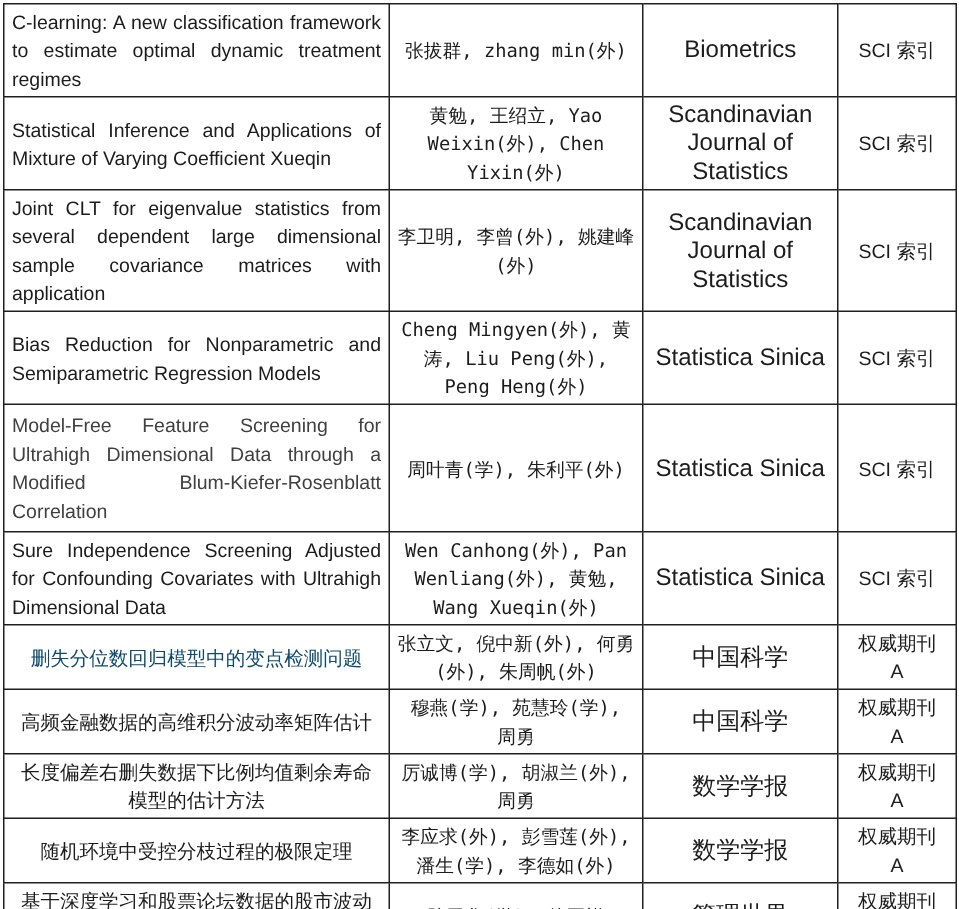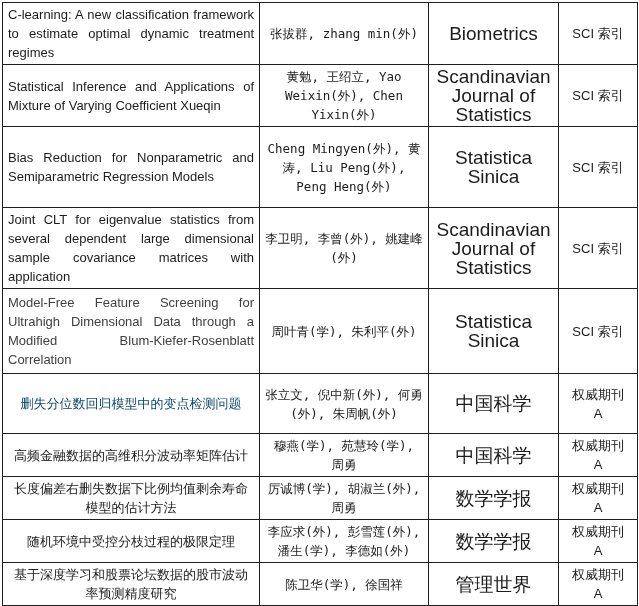--- a/index.html
+++ b/index.html
@@ -47,21 +47,21 @@
     text-align: center;
     font-family: "DejaVu Sans Mono", monospace;
     font-size: 12.5px;
     line-height: 19px;
     padding: 2px 4px;
   }
   .journal-cell {
     width: 130px;
     text-align: center;
     font-family: "Liberation Sans", sans-serif;
-    font-size: 19px;
+    font-size: 16px;
     line-height: 19px;
     padding: 2px 3px;
   }
   .index-cell {
     width: 79px;
     text-align: center;
     font-family: "Liberation Sans", sans-serif;
     font-size: 13px;
     line-height: 19px;
     padding: 2px 9px;
@@ -97,34 +97,40 @@
           <td class="journal-cell" style="border-color: rgb(31, 31, 31); color: rgb(28, 28, 28);">Biometrics</td>
           <td class="index-cell" style="border-color: rgb(31, 31, 31); color: rgb(28, 28, 28);">SCI 索引</td>
         </tr>
         <tr>
           <td class="title-cell" style="border-color: rgb(31, 31, 31); color: rgb(28, 28, 28);">Statistical Inference and Applications of Mixture of Varying Coefficient Xueqin</td>
           <td class="authors-cell" style="border-color: rgb(31, 31, 31); color: rgb(28, 28, 28);">黄勉, 王绍立, Yao Weixin(外), Chen Yixin(外)</td>
           <td class="journal-cell" style="border-color: rgb(31, 31, 31); color: rgb(28, 28, 28);">Scandinavian Journal of Statistics</td>
           <td class="index-cell" style="border-color: rgb(31, 31, 31); color: rgb(28, 28, 28);">SCI 索引</td>
         </tr>
         <tr>
+          <td class="title-cell" style="border-color: rgb(31, 31, 31); color: rgb(28, 28, 28);">Joint CLT for eigenvalue statistics from several dependent large dimensional sample covariance matrices with application</td>
+          <td class="authors-cell" style="border-color: rgb(31, 31, 31); color: rgb(28, 28, 28);">李卫明, 李曾(外), 姚建峰(外)</td>
+          <td class="journal-cell" style="border-color: rgb(31, 31, 31); color: rgb(28, 28, 28);">Scandinavian Journal of Statistics</td>
+          <td class="index-cell" style="border-color: rgb(31, 31, 31); color: rgb(28, 28, 28);">SCI 索引</td>
+        </tr>
+        <tr>
           <td class="title-cell" style="border-color: rgb(31, 31, 31); color: rgb(28, 28, 28);">Bias Reduction for Nonparametric and Semiparametric Regression Models</td>
           <td class="authors-cell" style="border-color: rgb(31, 31, 31); color: rgb(28, 28, 28);">Cheng Mingyen(外), 黄涛, Liu Peng(外), Peng Heng(外)</td>
           <td class="journal-cell" style="border-color: rgb(31, 31, 31); color: rgb(28, 28, 28);">Statistica Sinica</td>
           <td class="index-cell" style="border-color: rgb(31, 31, 31); color: rgb(28, 28, 28);">SCI 索引</td>
         </tr>
         <tr>
-          <td class="title-cell" style="border-color: rgb(31, 31, 31); color: rgb(28, 28, 28);">Joint CLT for eigenvalue statistics from several dependent large dimensional sample covariance matrices with application</td>
-          <td class="authors-cell" style="border-color: rgb(31, 31, 31); color: rgb(28, 28, 28);">李卫明, 李曾(外), 姚建峰(外)</td>
-          <td class="journal-cell" style="border-color: rgb(31, 31, 31); color: rgb(28, 28, 28);">Scandinavian Journal of Statistics</td>
+          <td class="title-cell" style="border-color: rgb(31, 31, 31); color: #404040;">Model-Free Feature Screening for Ultrahigh Dimensional Data through a Modified Blum-Kiefer-Rosenblatt Correlation</td>
+          <td class="authors-cell" style="border-color: rgb(31, 31, 31); color: rgb(28, 28, 28);">周叶青(学), 朱利平(外)</td>
+          <td class="journal-cell" style="border-color: rgb(31, 31, 31); color: rgb(28, 28, 28);">Statistica Sinica</td>
           <td class="index-cell" style="border-color: rgb(31, 31, 31); color: rgb(28, 28, 28);">SCI 索引</td>
         </tr>
         <tr>
-          <td class="title-cell" style="border-color: rgb(31, 31, 31); color: #404040;">Model-Free Feature Screening for Ultrahigh Dimensional Data through a Modified Blum-Kiefer-Rosenblatt Correlation</td>
-          <td class="authors-cell" style="border-color: rgb(31, 31, 31); color: rgb(28, 28, 28);">周叶青(学), 朱利平(外)</td>
+          <td class="title-cell" style="border-color: rgb(31, 31, 31); color: rgb(28, 28, 28);">Sure Independence Screening Adjusted for Confounding Covariates with Ultrahigh Dimensional Data</td>
+          <td class="authors-cell" style="border-color: rgb(31, 31, 31); color: rgb(28, 28, 28);">Wen Canhong(外), Pan Wenliang(外), 黄勉, Wang Xueqin(外)</td>
           <td class="journal-cell" style="border-color: rgb(31, 31, 31); color: rgb(28, 28, 28);">Statistica Sinica</td>
           <td class="index-cell" style="border-color: rgb(31, 31, 31); color: rgb(28, 28, 28);">SCI 索引</td>
         </tr>
         <tr>
           <td class="title-cell cjk" style="border-color: rgb(31, 31, 31); color: #0c4a6e;">删失分位数回归模型中的变点检测问题</td>
           <td class="authors-cell" style="border-color: rgb(31, 31, 31); color: rgb(28, 28, 28);">张立文, 倪中新(外), 何勇(外), 朱周帆(外)</td>
           <td class="journal-cell" style="border-color: rgb(31, 31, 31); color: rgb(28, 28, 28);">中国科学</td>
           <td class="index-cell" style="border-color: rgb(31, 31, 31); color: rgb(28, 28, 28);">权威期刊A</td>
         </tr>
         <tr>

